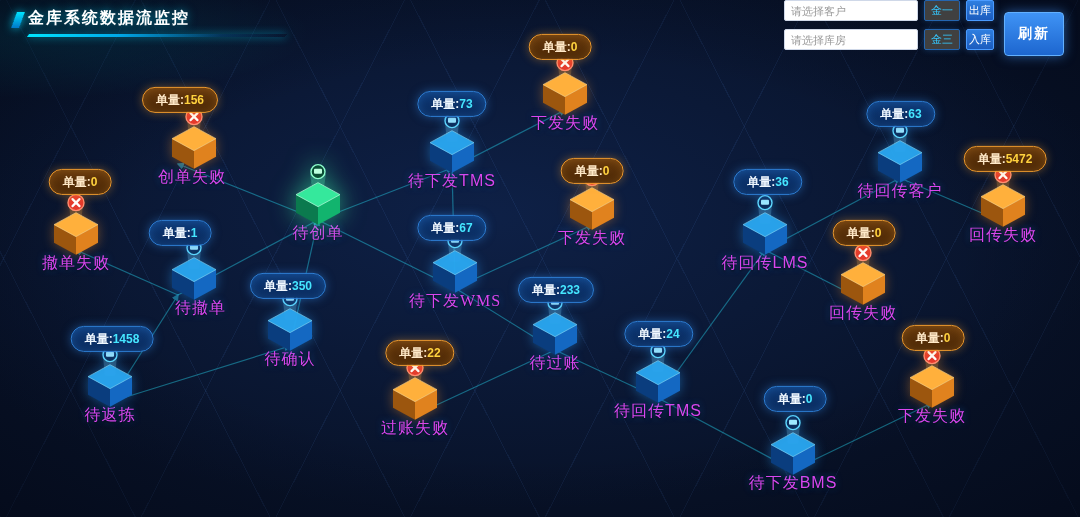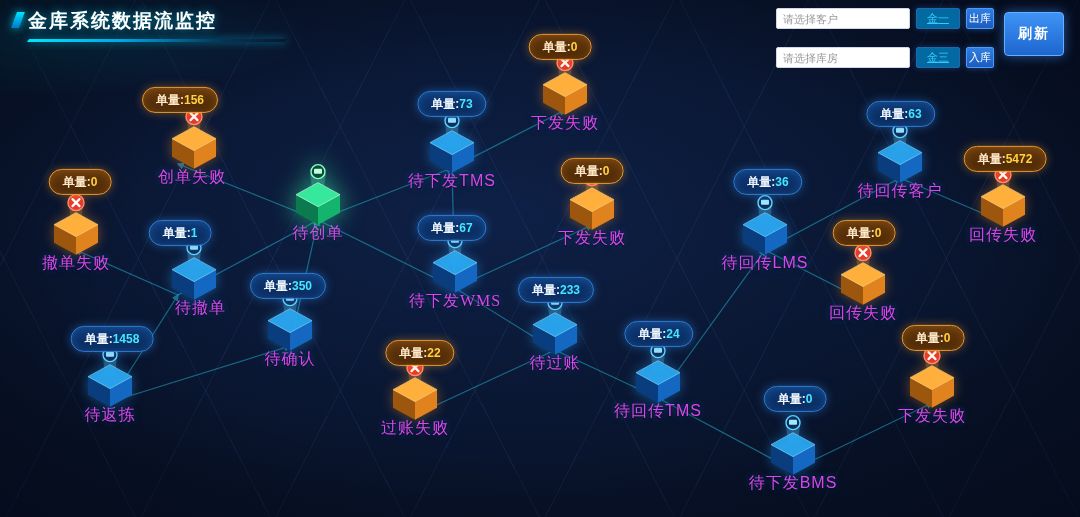--- a/index.html
+++ b/index.html
@@ -22,46 +22,45 @@
     background: radial-gradient(ellipse at center, transparent 55%, rgba(2,6,18,.55) 100%);
   }
   .corner-glow {
     position:absolute; left:0; top:0; width:360px; height:110px; z-index:1; pointer-events:none;
     background: radial-gradient(ellipse at 8% 30%, rgba(0,210,230,.16), transparent 60%);
   }
 
   
   .title-wrap { position:absolute; left:28px; top:8px; z-index:10; }
   .title {
-    color:#ffffff; font-size:19px; font-weight:bold; letter-spacing:2px;
+    color:#ffffff; font-size:16px; font-weight:bold; letter-spacing:2px;
     text-shadow:0 0 10px rgba(0,220,255,.55);
   }
   .title-underline {
     margin-top:5px; height:3px; width:258px; transform:skewX(-35deg);
     background:linear-gradient(90deg,#00e5ff 0%, #00a8e8 35%, rgba(0,130,210,.25) 75%, transparent 100%);
     box-shadow:0 0 8px rgba(0,220,255,.6);
   }
   .title-accent {
     position:absolute; left:-14px; top:4px; width:8px; height:16px; transform:skewX(-20deg);
     background:linear-gradient(180deg,#00e5ff,#0077c8);
     box-shadow:0 0 8px rgba(0,220,255,.8);
   }
 
-  .controls { position:absolute; right:86px; top:8px; z-index:10; display:flex; flex-direction:column; gap:18px; }
+  .controls { position:absolute; right:86px; top:0; z-index:10; display:flex; flex-direction:column; gap:8px; }
   .ctrl-row { display:flex; gap:6px; align-items:center; }
   .ctrl-input {
     width:134px; height:21px; border:1px solid #cfd8e8; border-radius:2px;
     background:#ffffff; font-size:11px; padding:0 6px; color:#333;
   }
   .ctrl-input::placeholder { color:#999; }
   .btn { height:21px; font-size:11px; border-radius:2px; cursor:pointer; line-height:1; }
   .btn-ghost {
-    width:44px; background:#0369a1; border:1px solid #2465b0; color:#35c8ff;
+    width:36px; background:#404040; border:1px solid #2465b0; color:#35c8ff;
     box-shadow:0 0 6px rgba(36,101,176,.45);
-    text-decoration:underline;
   }
   .btn-solid {
     width:28px; background:linear-gradient(180deg,#2f7fe0,#1c5cbe); border:1px solid #4a9bff; color:#fff;
     box-shadow:0 0 6px rgba(74,155,255,.4);
   }
   .btn-refresh {
     position:absolute; right:16px; top:12px; z-index:10;
     width:60px; height:44px; border-radius:4px; cursor:pointer;
     background:linear-gradient(180deg,#3f93f5,#1d66cf); border:1px solid #62b0ff;
     color:#fff; font-size:14px; font-weight:bold; letter-spacing:2px;

